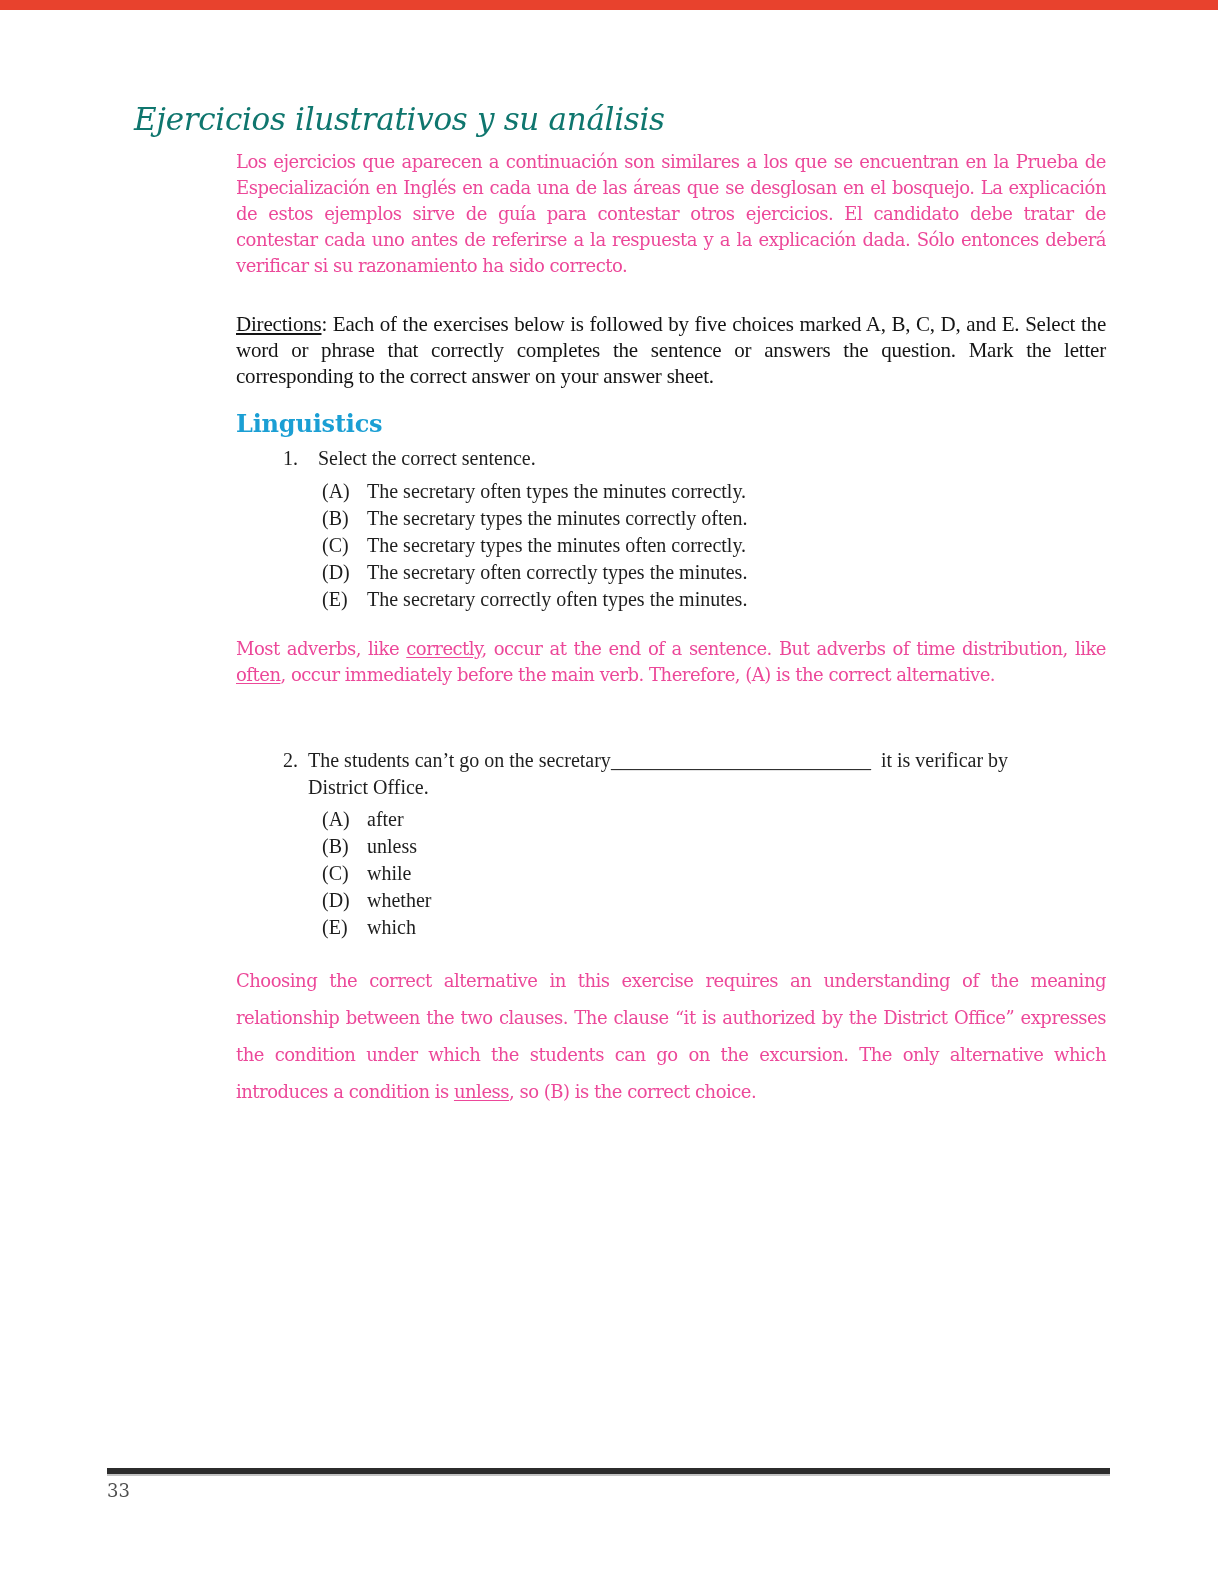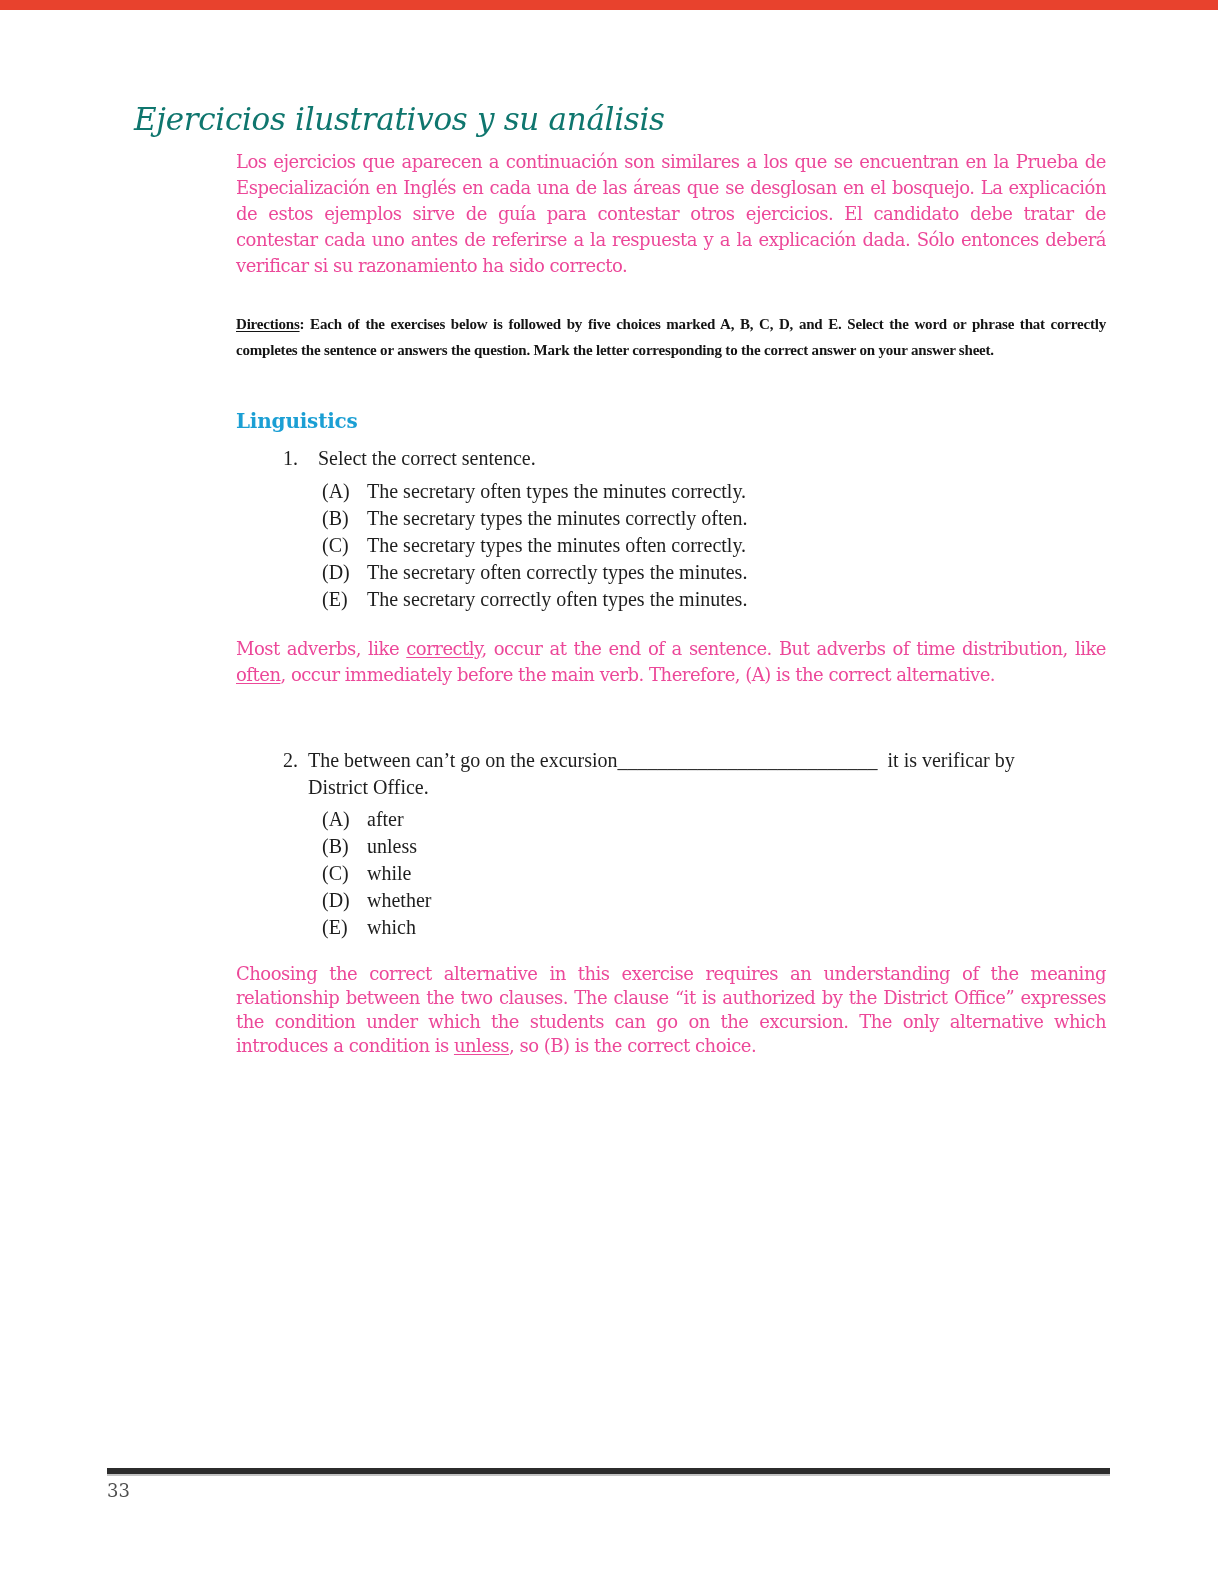--- a/index.html
+++ b/index.html
@@ -5,37 +5,37 @@
   html,body{margin:0;padding:0;}
   body{width:1218px;height:1576px;background:#ffffff;font-family:"Liberation Serif",serif;}
   .page{position:relative;width:1218px;height:1576px;background:#ffffff;overflow:hidden;}
   .topbar{position:absolute;left:0;top:0;width:1218px;height:10px;background:#e8422d;}
   .title{position:absolute;left:134px;top:101px;margin:0;font-family:"DejaVu Serif",serif;
          font-style:italic;font-weight:normal;font-size:31px;color:#0f766e;letter-spacing:-0.3px;}
   .para{position:absolute;left:236px;width:870px;margin:0;text-align:justify;}
   .slab{font-family:"DejaVu Serif",serif;font-size:18px;line-height:26px;color:#ec4899;letter-spacing:-0.5px;}
   .intro{top:149px;}
   .directions{position:absolute;left:236px;top:311px;width:870px;margin:0;text-align:justify;
-              font-family:"Liberation Serif",serif;font-weight:bold;font-size:15px;line-height:26px;
+              font-family:"Liberation Serif",serif;font-weight:normal;font-size:21px;line-height:26px;
               color:#141414;letter-spacing:-0.2px;}
   .section{position:absolute;left:236px;top:409px;margin:0;font-family:"DejaVu Serif",serif;
-           font-weight:bold;font-size:20px;color:#1b9fd4;letter-spacing:-0.2px;}
+           font-weight:bold;font-size:24px;color:#1b9fd4;letter-spacing:-0.2px;}
   .question{position:absolute;display:flex;font-family:"Liberation Serif",serif;
             font-size:20px;line-height:27px;color:#1e1e1e;}
   .q1{left:283px;top:445px;}
   .q1 .qnum{width:35px;flex:none;}
   .q2{left:283px;top:747px;}
   .q2 .qnum{width:25px;flex:none;}
   .choices{position:absolute;left:322px;}
   .choices-q1{top:478px;}
   .choices-q2{top:806px;}
   .choice-row{display:flex;font-family:"Liberation Serif",serif;font-size:20px;line-height:27px;color:#1e1e1e;}
   .choice-letter{width:45px;flex:none;}
   .expl1{top:636px;}
-  .expl2{top:962px;line-height:24px;}
+  .expl2{top:962px;line-height:37px;}
   .u{text-decoration:underline;text-underline-offset:2px;}
   .blank{letter-spacing:0;}
   .afterblank{margin-left:10px;}
   .rule{position:absolute;left:107px;top:1468px;width:1003px;height:6px;background:#2c2c2c;
         border-bottom:2px solid #c4c4c4;}
   .page-number{position:absolute;left:107px;top:1480px;width:1004px;
                font-family:"DejaVu Serif",serif;font-size:18px;color:#4e4e4e;}
 </style>
 </head>
 <body>
@@ -78,21 +78,21 @@
       <span class="choice-letter">(E)</span>
       <span class="choice-text">The secretary correctly often types the minutes.</span>
     </div>
   </div>
 
   <p class="para slab expl1"><span>Most adverbs, like </span><span class="u">correctly</span><span>, occur at the end of a sentence.  But adverbs of time distribution, like </span><span class="u">often</span><span>, occur immediately before the main verb.  Therefore, (A) is the correct alternative.</span></p>
 
   <div class="question q2">
     <span class="qnum">2.</span>
     <div class="qtext">
-      <div class="qline"><span>The between can’t go on the excursion</span><span class="blank">__________________________</span><span class="afterblank">it is verificar by</span></div>
+      <div class="qline"><span>The students can’t go on the secretary</span><span class="blank">__________________________</span><span class="afterblank">it is verificar by</span></div>
       <div>District Office.</div>
     </div>
   </div>
 
   <div class="choices choices-q2">
     <div class="choice-row">
       <span class="choice-letter">(A)</span>
       <span class="choice-text">after</span>
     </div>
     <div class="choice-row">

